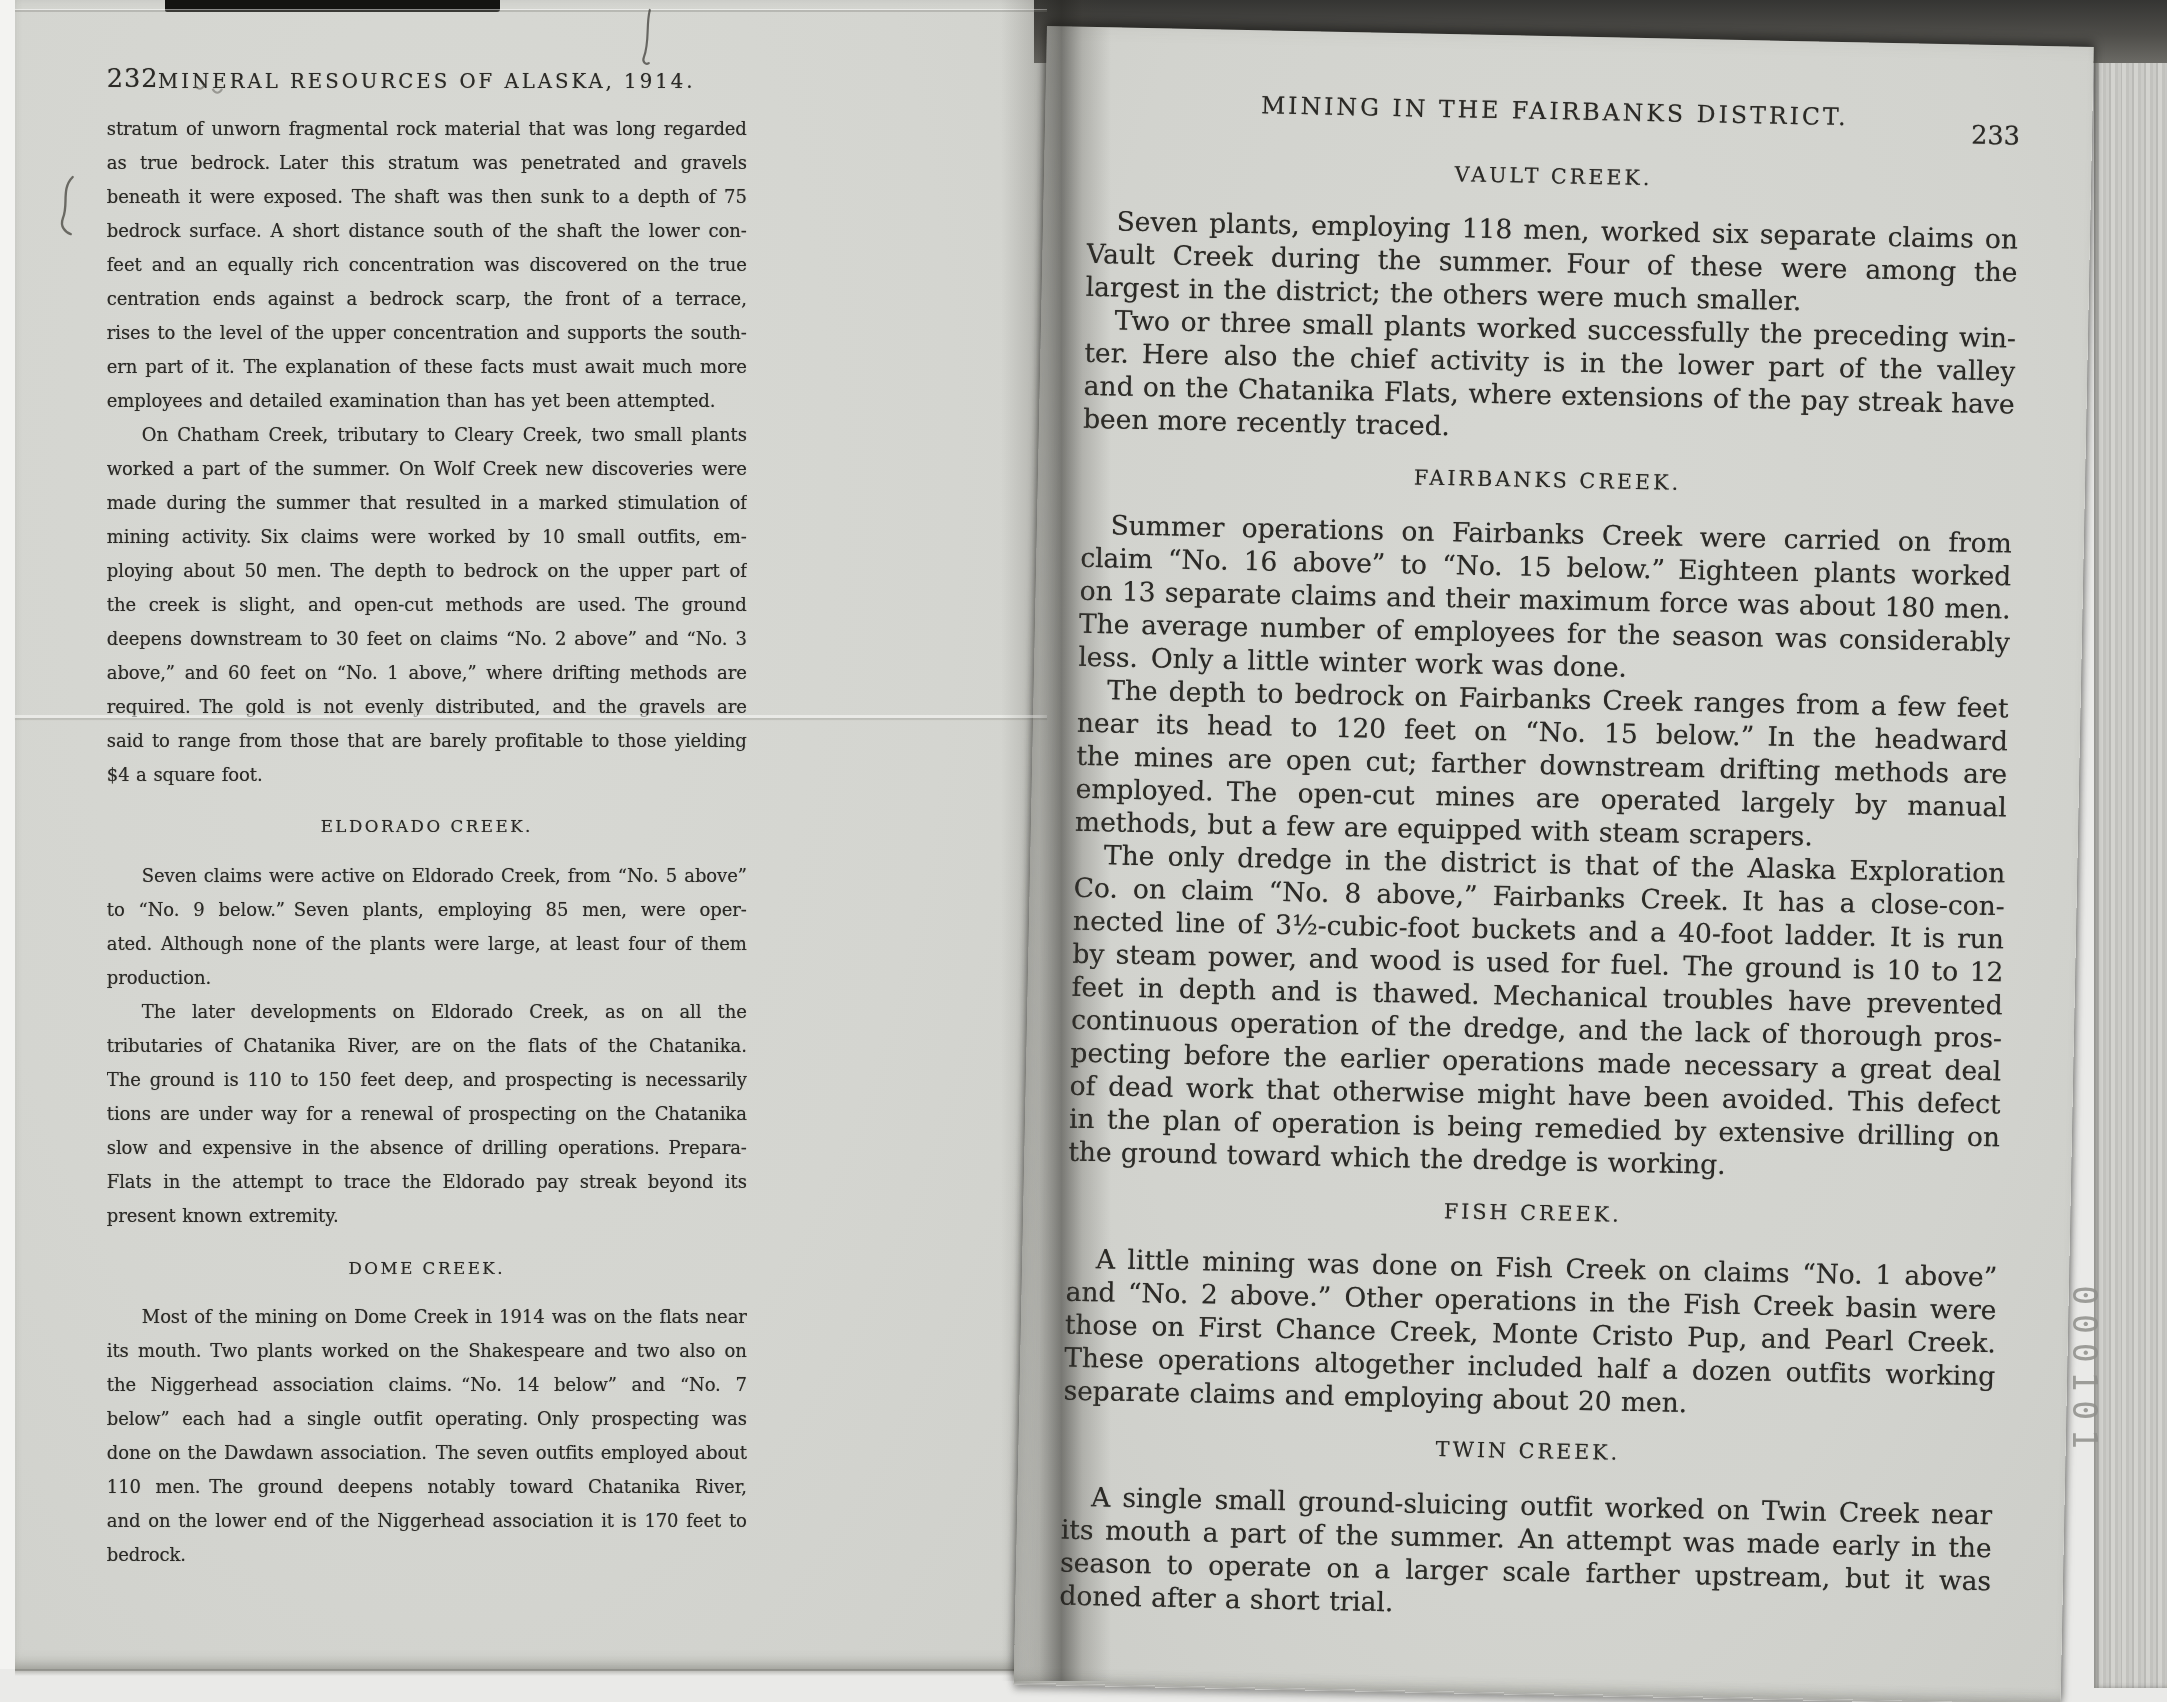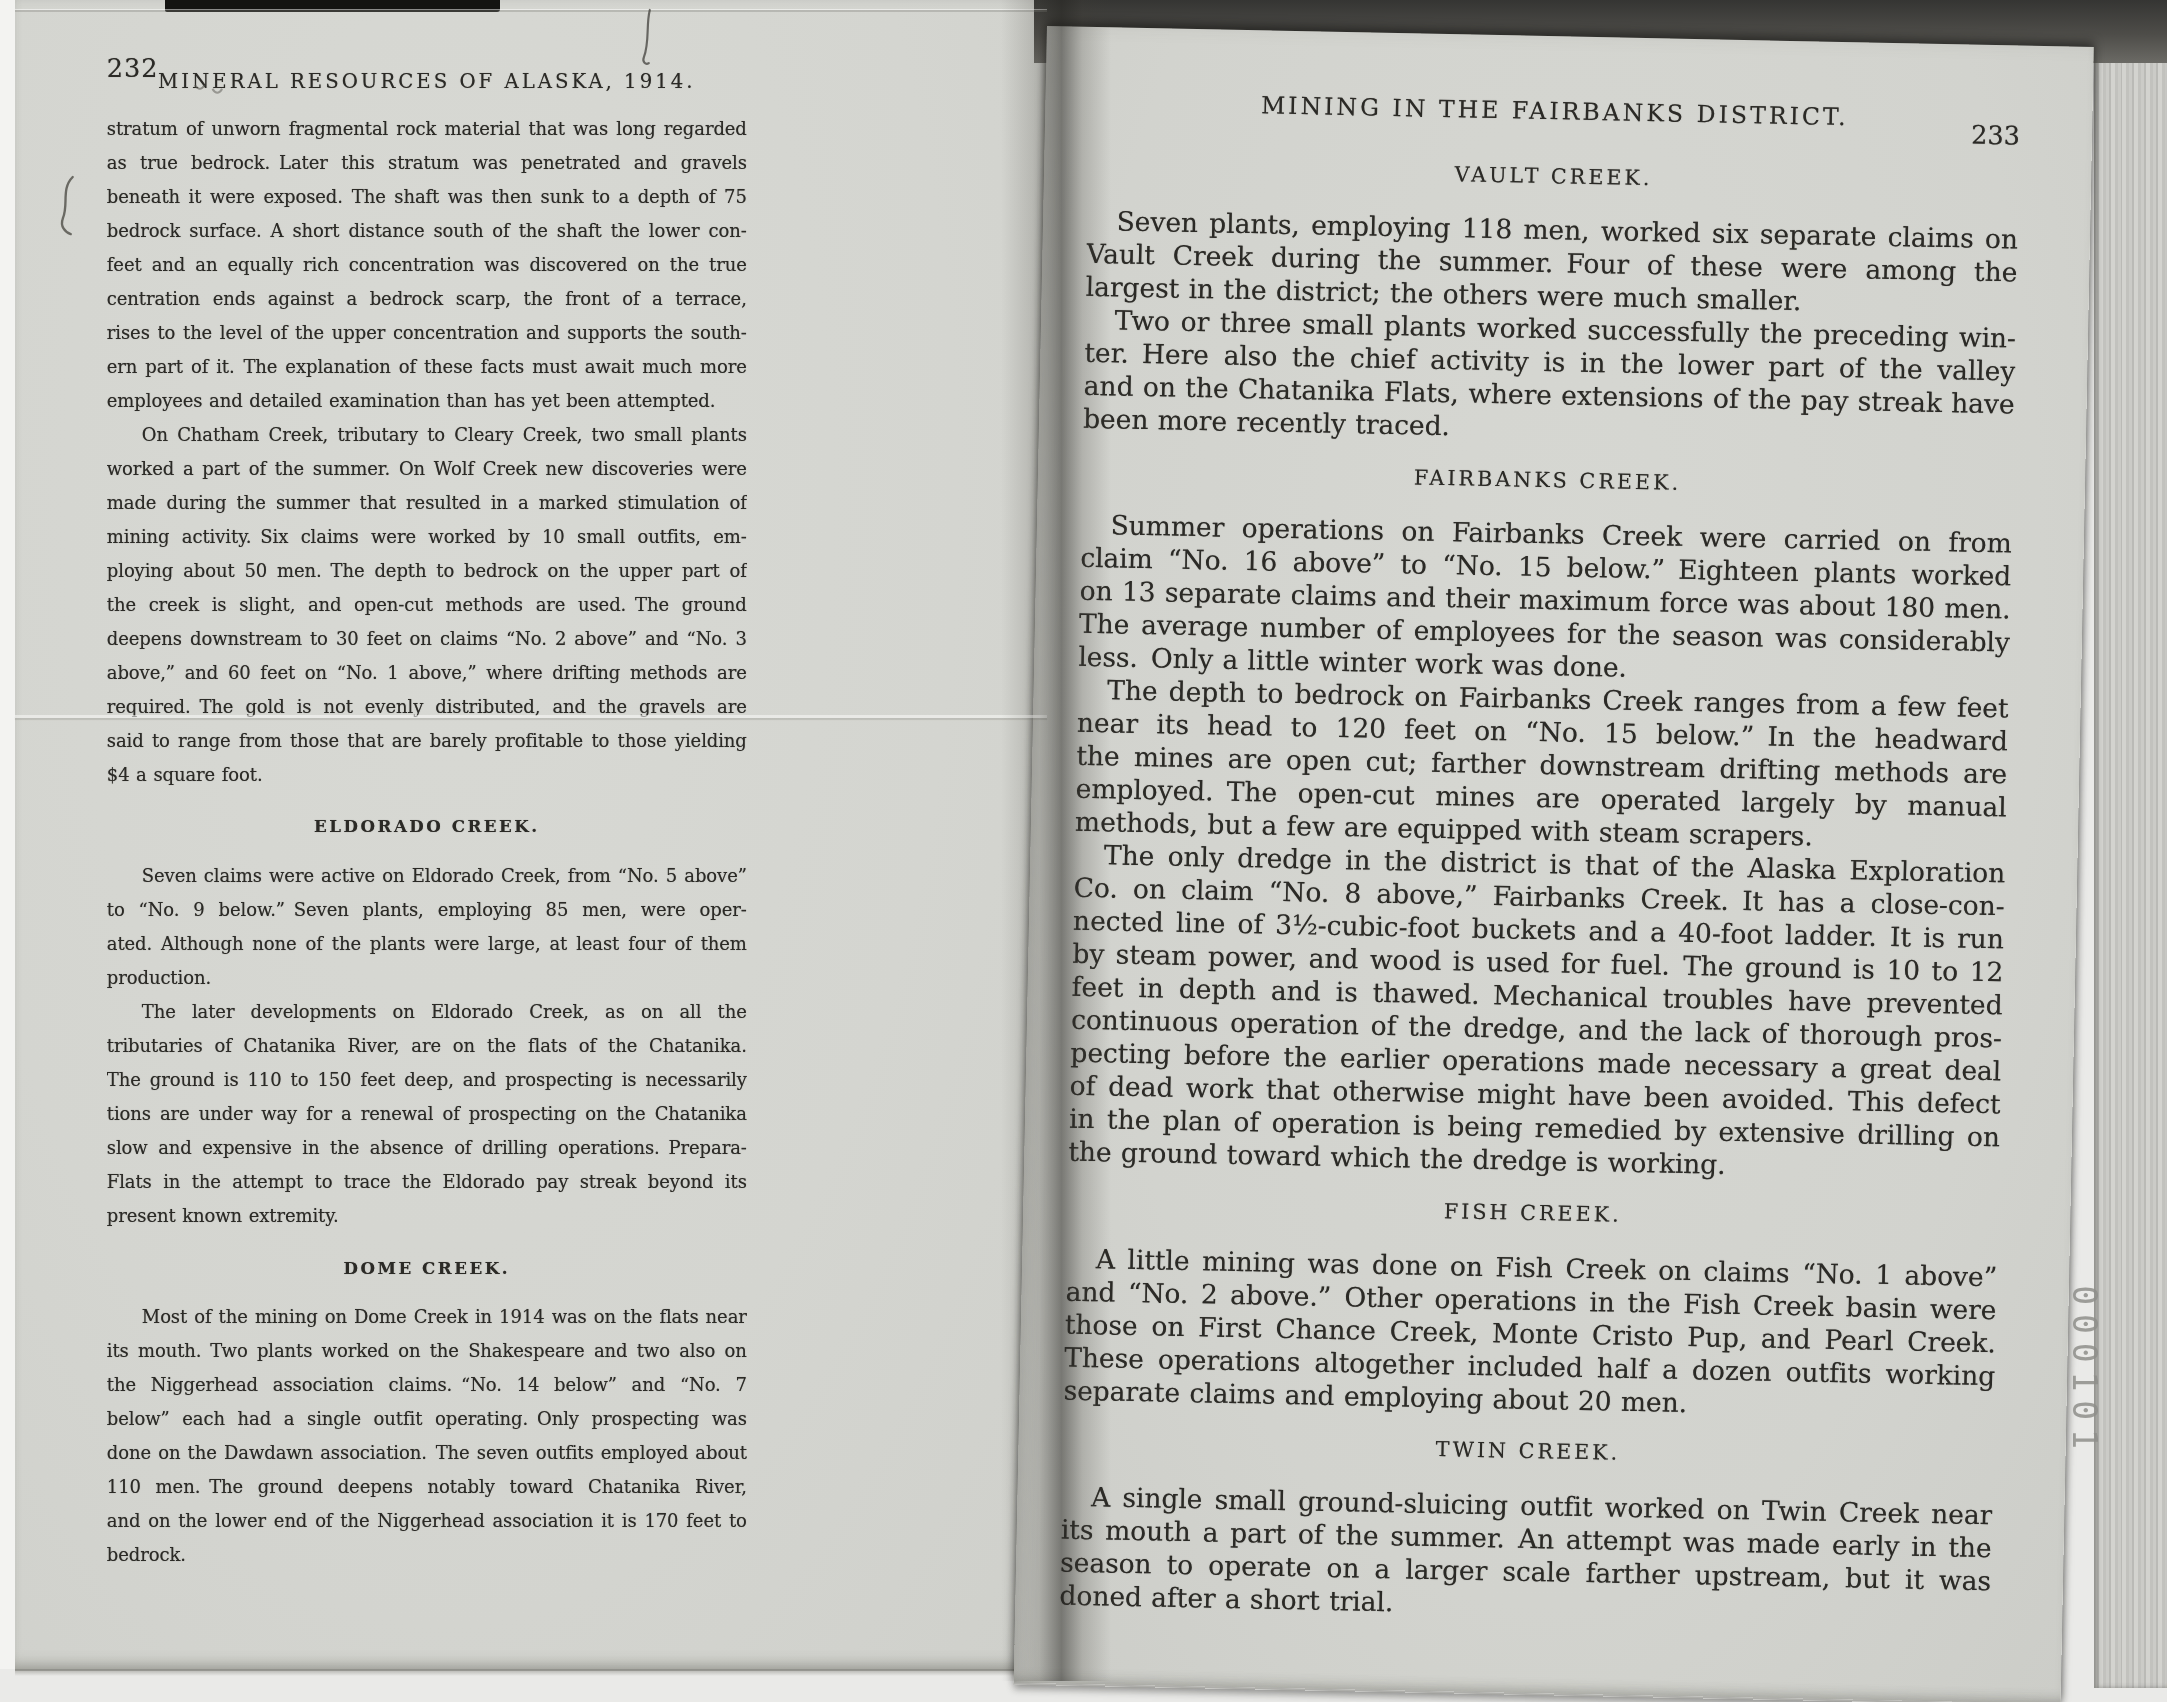--- a/index.html
+++ b/index.html
@@ -54,42 +54,42 @@
   .page-right {
     position:absolute; left:1047px; top:25.6px; width:1047px; height:1657px; z-index:3;
     transform:rotate(1.15deg); transform-origin:0 0;
     background:radial-gradient(ellipse at 50% 35%, #d6d7d2 0%, #d2d3ce 65%, #cccdc8 100%);
     border-bottom:2px solid #aeaeaa;
     box-shadow:0 -4.9px 9.9px rgba(15,15,13,0.55), 0 4.9px 7.9px rgba(40,40,36,0.35),
       inset 13.8px 0 23.6px -11.8px rgba(95,95,88,0.35), inset 0 -9.9px 11.8px -6.9px rgba(100,100,92,0.4);
   }
   
   .lp-head { position:relative; height:41px; margin-top:51px; }
-  .lp-num  { position:absolute; left:92px; top:2px; font-size:25.6px; letter-spacing:1px; }
+  .lp-num  { position:absolute; left:92px; top:12px; font-size:25.6px; letter-spacing:1px; }
   .lp-title{ position:absolute; left:92px; top:19px; width:640px; text-align:center;
              font-size:19.7px; letter-spacing:3px; }
   .rp-head { position:relative; height:43px; margin-top:61px; }
   .rp-title{ position:absolute; left:44px; top:0; width:931px; text-align:center;
              font-size:23.6px; letter-spacing:3px; }
   .rp-num  { position:absolute; left:44px; top:13.8px; width:931px; text-align:right; font-size:25.6px; }
   .lp-body { margin:19.7px 0 0 92px; width:640px; font-size:18px; --lh:34px; }
   .rp-body { margin:13.8px 0 0 44px; width:931px; font-size:26.6px; --lh:33px; }
   .lp-body, .rp-body, .lp-head, .rp-head {
     text-shadow:0 0 0.8px rgba(43,42,38,0.55);
   }
   .para { margin:0; }
   .ln {
     height:var(--lh); line-height:var(--lh); overflow:hidden;
     text-align:justify; text-align-last:justify; letter-spacing:-0.1px; word-spacing:1px;
   }
   .ln.end { text-align-last:left; }
   .lp-body .ln.first { text-indent:35px; }
   .rp-body .ln.first { text-indent:29.6px; }
   .sect { text-align:center; }
-  .lp-body .sect { font-size:16.7px; letter-spacing:2.5px; margin:24.6px 0 22.7px;font-weight:bold; }
+  .lp-body .sect { font-size:16.7px; letter-spacing:2.5px; margin:24.6px 0 22.7px; }
   .rp-body .sect { font-size:20.7px; letter-spacing:3px; margin:23.6px 0 25.6px; }
   
   .stamp {
     position:absolute; left:1998px; top:1352px; z-index:6;
     color:#8f8f8b; font-family:"DejaVu Sans Mono", monospace;
     font-size:33px; letter-spacing:8.9px; white-space:nowrap;
     transform:rotate(90deg); opacity:0.85;
   }
   .pen { position:absolute; z-index:6; }
 </style>

